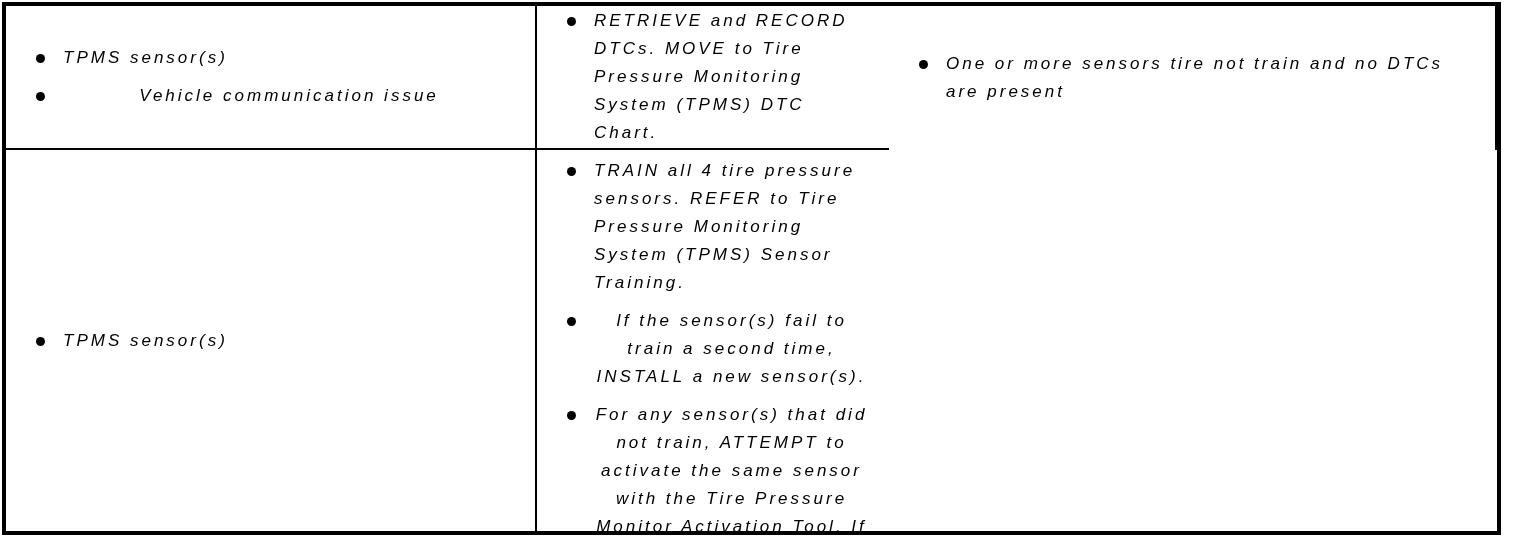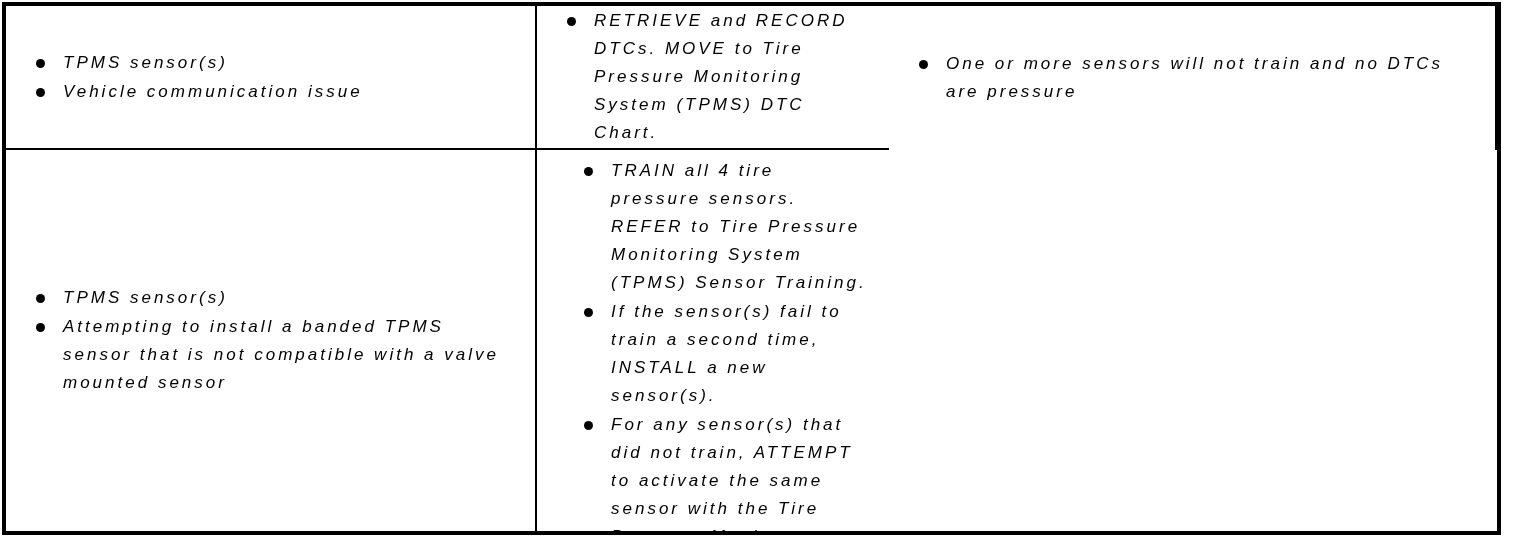--- a/index.html
+++ b/index.html
@@ -24,28 +24,28 @@
     background:#fff;
   }
   .cell{
     display:flex;
     flex-direction:column;
     justify-content:center; 
     overflow:hidden;
   }
   .cell.br{ border-right:2px solid #000; }
   .cell.bb{ border-bottom:2px solid #000; }
-  .cell.vtop{ justify-content:flex-start; padding-top:7px;padding-left:17px; }
+  .cell.vtop{ justify-content:flex-start; padding-top:7px; }
   ul.bullets{ list-style:none;font-style:italic; }
   ul.bullets li{
     position:relative;
     padding-left:57px;
     padding-right:20px;
   }
-  ul.bullets li + li{ margin-top:1px; }
+  ul.bullets li + li{ margin-top:10px;text-align:center; }
   ul.bullets li::before{
     content:"";
     position:absolute;
     left:30px; top:10px;
     width:9px; height:9px;
     border-radius:50%;
     background:#000;
   }
   
   .col2 li{ padding-left:55px; padding-right:33px; }
@@ -67,28 +67,27 @@
   </div>
 
   <div class="cell bb col3">
     <ul class="bullets">
       <li>RETRIEVE and RECORD DTCs. MOVE to Tire Pressure Monitoring System (TPMS) DTC Chart.</li>
     </ul>
   </div>
 
   <div class="cell br col1">
     <ul class="bullets">
-      <li>One or more sensors will not train and no DTCs are pressure</li>
+      <li>One or more sensors tire not train and no DTCs are present</li>
     </ul>
   </div>
 
   <div class="cell br col2">
     <ul class="bullets">
       <li>TPMS sensor(s)</li>
-      <li>Attempting to install a banded TPMS sensor that is not compatible with a valve mounted sensor</li>
     </ul>
   </div>
 
   <div class="cell vtop col3">
     <ul class="bullets">
       <li>TRAIN all 4 tire pressure sensors. REFER to Tire Pressure Monitoring System (TPMS) Sensor Training.</li>
       <li>If the sensor(s) fail to train a second time, INSTALL a new sensor(s).</li>
       <li>For any sensor(s) that did not train, ATTEMPT to activate the same sensor with the Tire Pressure Monitor Activation Tool. If the sensor still does not respond, MOVE the vehicle to rotate the wheels at least one-fourth of a turn and ATTEMPT to activate the same sensor again.</li>
     </ul>
   </div>

